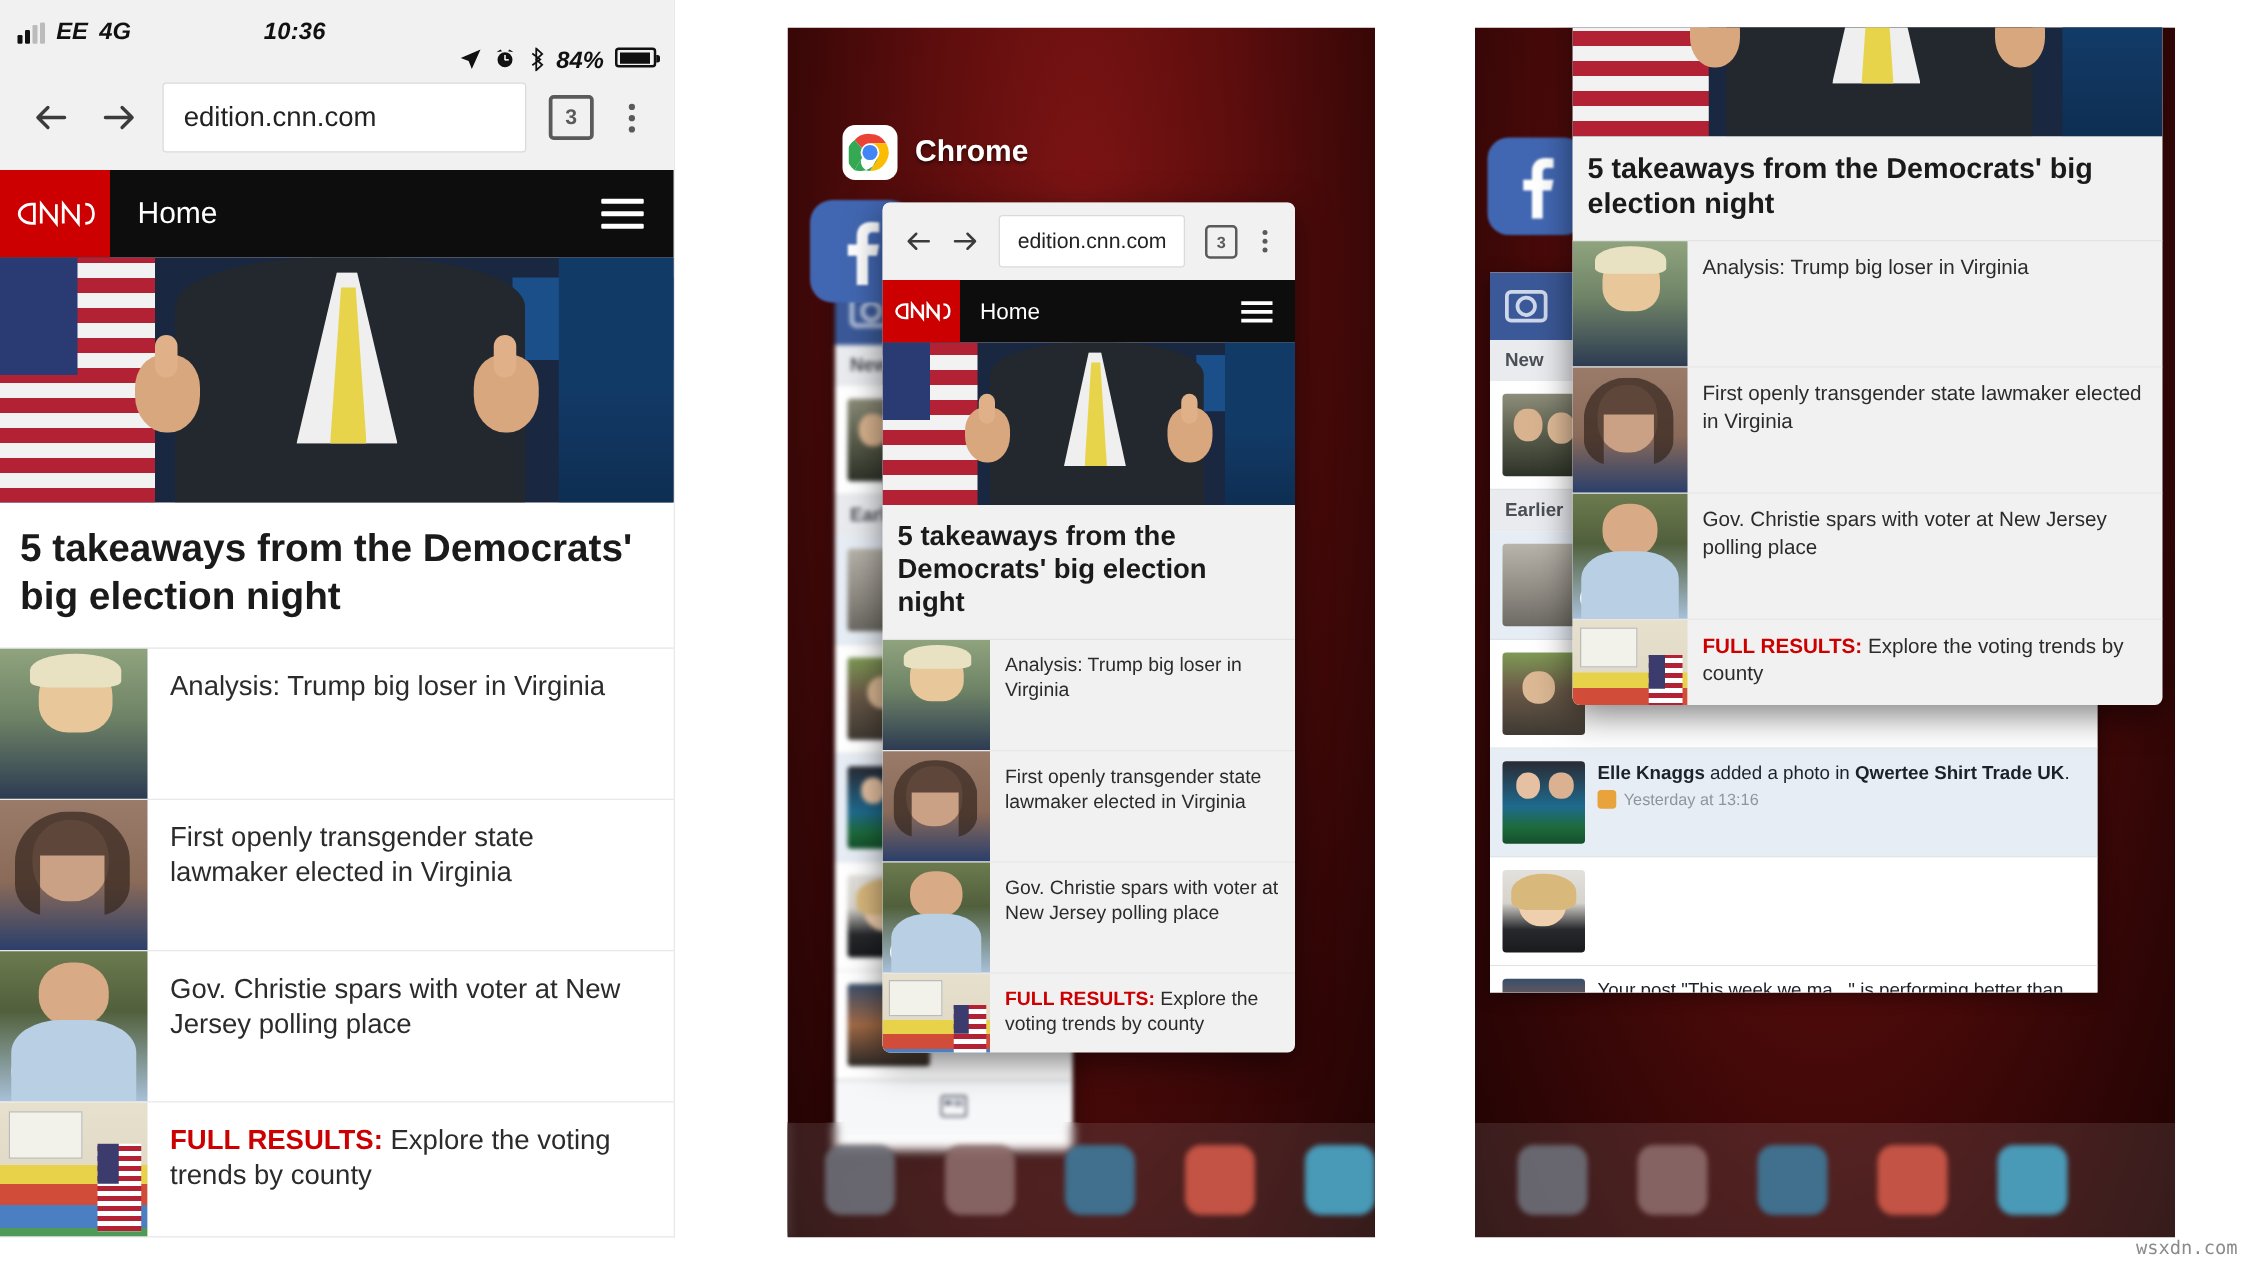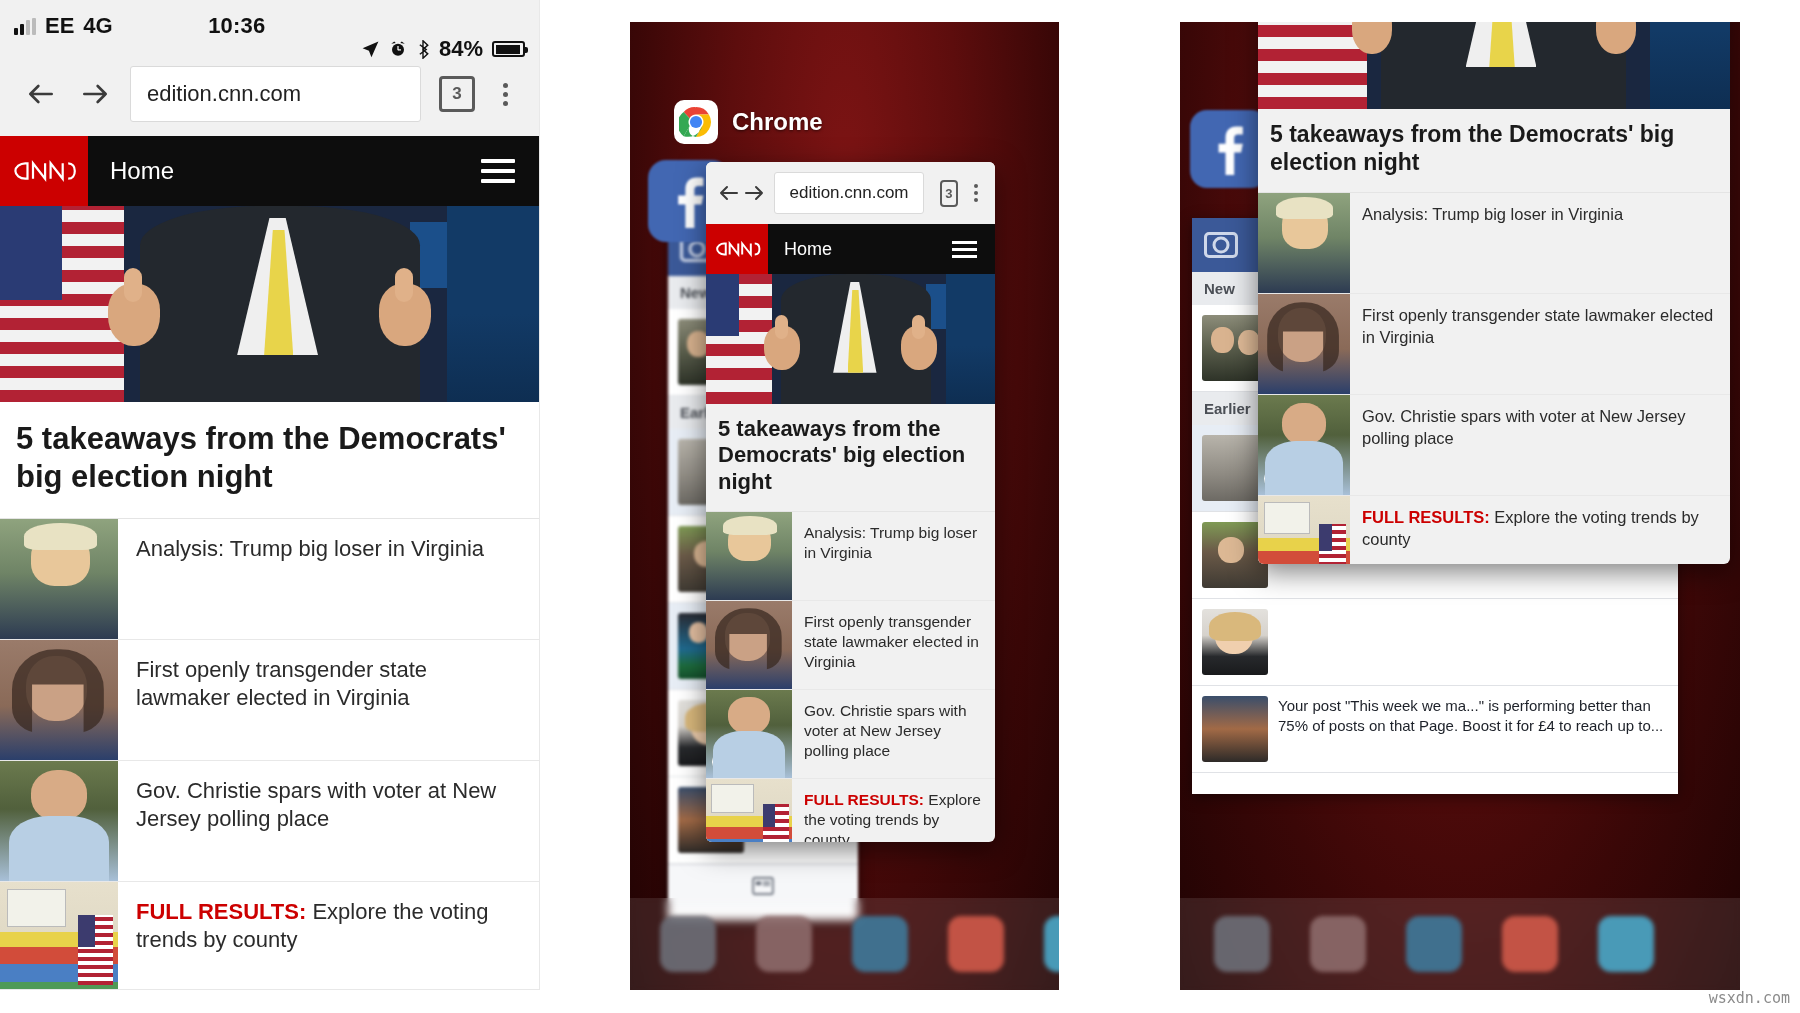--- a/index.html
+++ b/index.html
@@ -5,24 +5,24 @@
   * { box-sizing: border-box; margin:0; padding:0; }
   html,body { width:1800px; height:1013px; background:#ffffff; font-family:"Liberation Sans", sans-serif; }
   .stage { position:relative; width:1800px; height:1013px; background:#fff; overflow:hidden; }
 
   
   .panel { position:absolute; overflow:hidden; background:#fff; }
 
   
   #panel-left { left:0; top:0; width:540px; height:990px; border:1px solid #e8e8e8; border-left:none; border-top:none;}
 
-  .statusbar { height:52px; background:#f1f1f1; display:flex; align-items:center; padding:0 14px; font-size:22px; font-weight:bold; color:#111; }
+  .statusbar { height:52px; background:#f1f1f1; display:flex; align-items:center; padding:0 14px; font-size:19px; font-weight:bold; color:#111;font-style:italic; }
   .sb-left { display:flex; align-items:center; gap:9px; }
   .sb-center { flex:1; text-align:center; letter-spacing:0.2px;}
-  .sb-right { display:flex; align-items:center; gap:9px;margin-top:46px; }
+  .sb-right { display:flex; align-items:flex-start; gap:9px;margin-top:46px; }
   .sig-bars { display:inline-flex; align-items:flex-end; gap:2px; height:17px; }
   .sig-bars i { width:4px; background:#111; display:block; border-radius:1px;}
   .sig-bars i:nth-child(1){height:7px;} .sig-bars i:nth-child(2){height:11px;}
   .sig-bars i:nth-child(3){height:15px;background:#bbb;} .sig-bars i:nth-child(4){height:17px;background:#bbb;}
   .batt { width:33px; height:16px; border:2px solid #111; border-radius:3px; position:relative; display:inline-block;}
   .batt:after { content:""; position:absolute; right:-5px; top:4px; width:3px; height:6px; background:#111; border-radius:0 2px 2px 0;}
   .batt i { position:absolute; left:1.5px; top:1.5px; bottom:1.5px; width:84%; background:#111; display:block;}
 
   .omnibar { height:84px; background:#f1f1f1; display:flex; align-items:center; gap:0px; padding:0 14px; }
   .navbtn { width:54px; height:54px; display:flex; align-items:center; justify-content:center; color:#3b3b3b; }
@@ -264,21 +264,21 @@
       <div class="art-thumb th-results">
           <div class="th-flagsmall"></div>
         </div>
       <div class="art-text">
         <span class="red">FULL RESULTS:</span>
         <span>Explore the voting trends by county</span>
       </div>
     </div>
   </div>
 
-  <div class="panel" id="panel-mid" style="left:630px; top:22px; width:429px; height:968px;">
+  <div class="panel" id="panel-mid" style="left:630px; top:22px; width:470px; height:968px;">
     <div class="phonebg"></div>
 
     <div class="fbcard" style="left:38px; top:200px; width:190px; bottom:70px; filter:blur(1.6px);">
       <div class="fb-hdr">
           <div class="fb-cam"></div>
         </div>
       <div class="fb-section">New</div>
       <div class="fb-row">
           <div class="fb-av av-couple"></div>
         </div>
@@ -433,20 +433,32 @@
           <div class="fb-av av-couple"></div>
         </div>
       <div class="fb-section">Earlier</div>
       <div class="fb-row unread">
           <div class="fb-av av-stone"></div>
         </div>
       <div class="fb-row">
           <div class="fb-av av-ivy"></div>
         </div>
 
+      <div class="fb-row unread">
+        <div class="fb-av av-prom"></div>
+        <div>
+          <div class="fb-txt">
+            <b>Elle Knaggs</b><span> added a photo in </span><b>Qwertee Shirt Trade UK</b><span>.</span>
+          </div>
+          <div class="fb-meta">
+            <span class="fb-badge" style="background:#e8a33d;"></span>
+            <span>Yesterday at 13:16</span>
+          </div>
+        </div>
+      </div>
 
       <div class="fb-row">
         <div class="fb-av av-blonde"></div>
       </div>
 
       <div class="fb-row">
         <div class="fb-av av-post"></div>
         <div>
           <div class="fb-txt">Your post "This week we ma..." is performing better than 75% of posts on that Page. Boost it for £4 to reach up to...</div>
 

